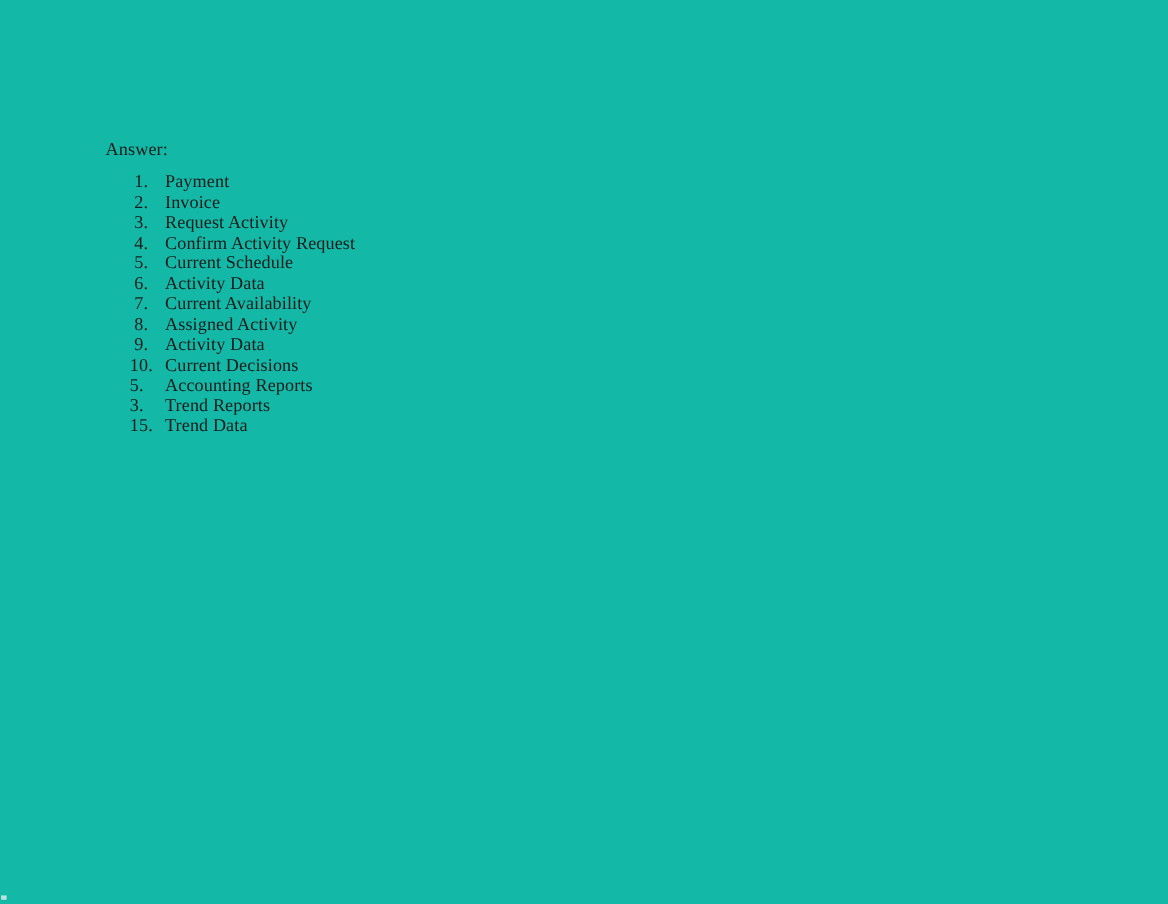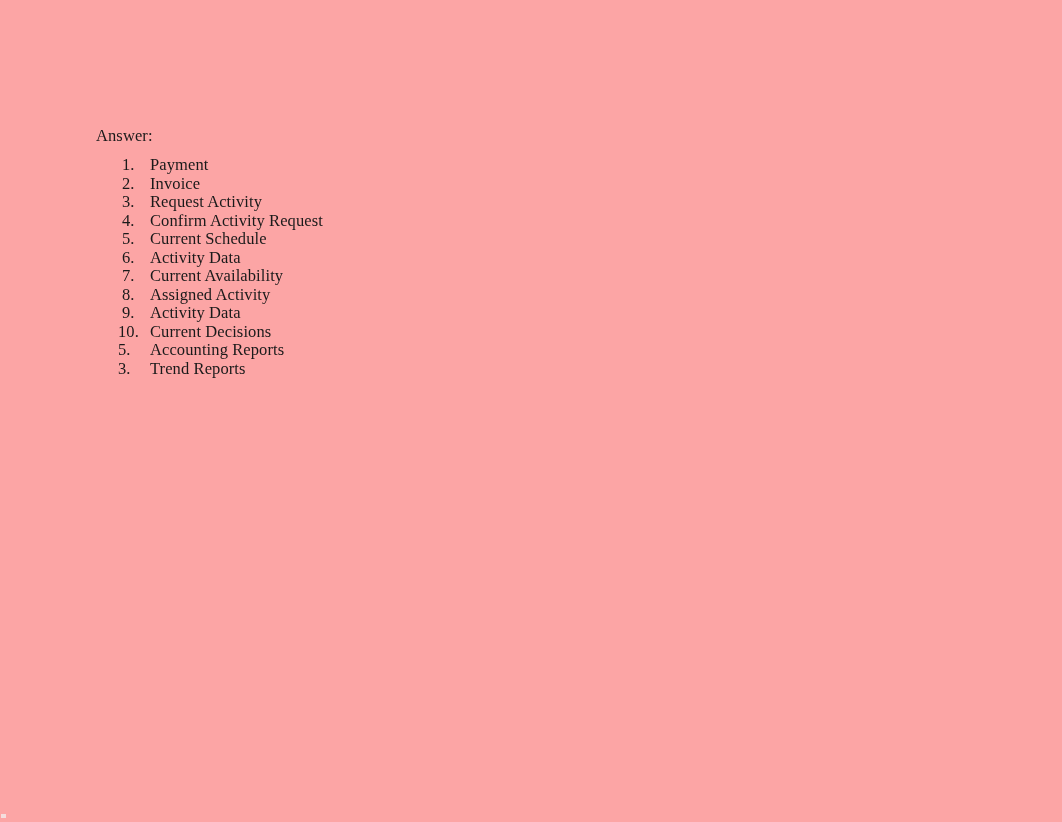--- a/index.html
+++ b/index.html
@@ -16,21 +16,21 @@
     color: #1a1a1a;
     -webkit-font-smoothing: antialiased;
   }
 
   .page {
     position: absolute;
     top: 0;
     left: 0;
     width: 1062px;
     height: 822px;
-    background: #fca5a5;
+    background: #14b8a6;
   }
 
   .answer-label {
     position: absolute;
     left: 96px;
     top: 126px;
     font-size: 16.5px;
     line-height: 19px;
     letter-spacing: 0.1px;
     white-space: nowrap;
@@ -152,19 +152,23 @@
     <li>
       <span class="item-number wide">5.</span>
       <span class="item-text">Accounting Reports</span>
     </li>
 
     <li>
       <span class="item-number wide">3.</span>
       <span class="item-text">Trend Reports</span>
     </li>
 
+    <li>
+      <span class="item-number wide">15.</span>
+      <span class="item-text">Trend Data</span>
+    </li>
 
 
   </ol>
 
   <div class="edge-artifact"></div>
 
 </div>
 
 </body></html>

